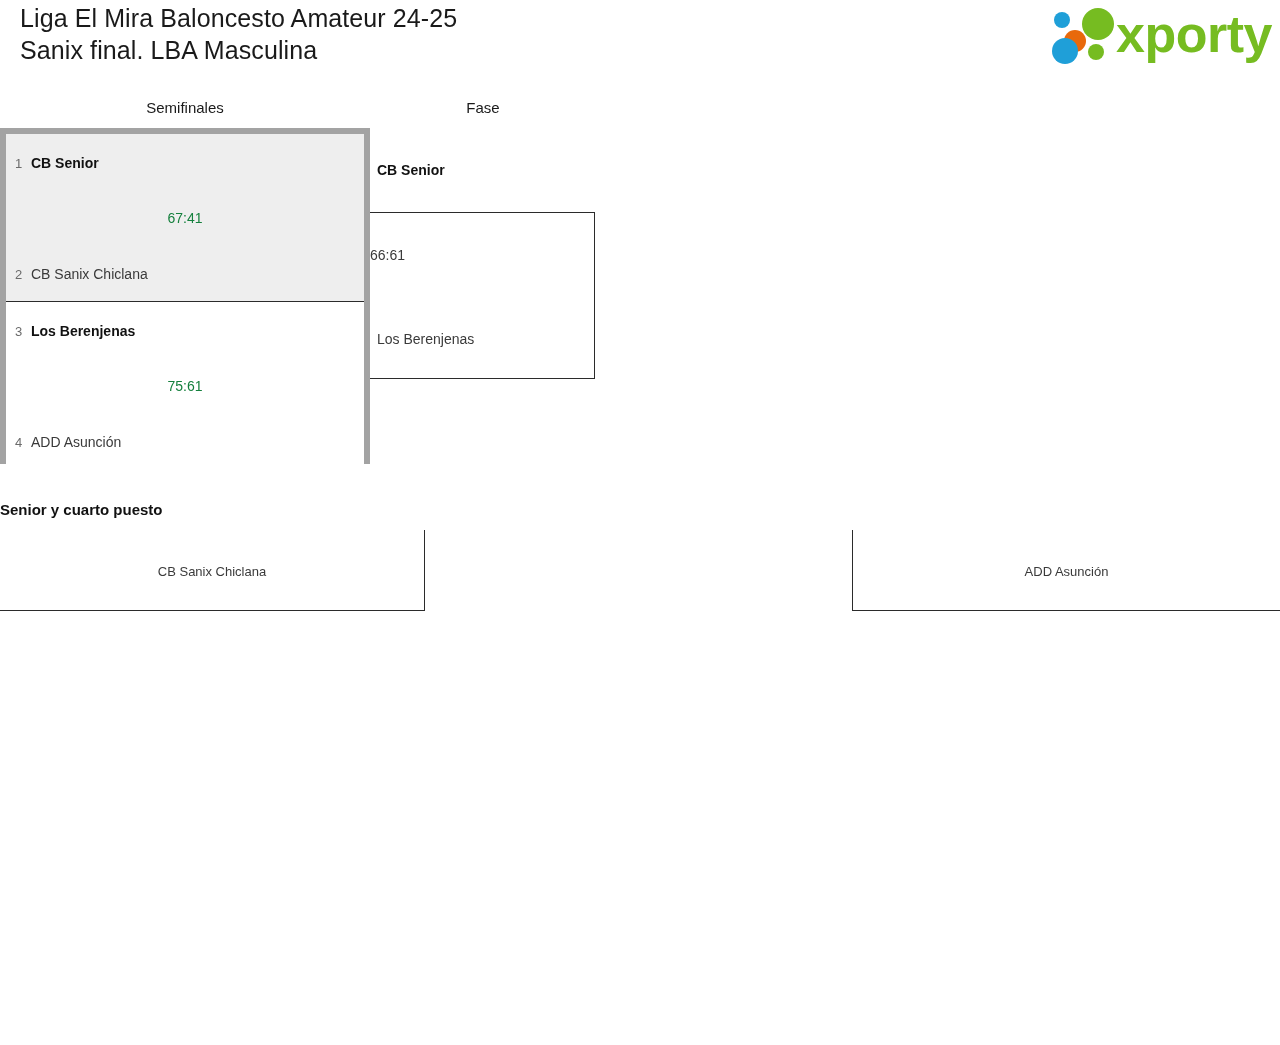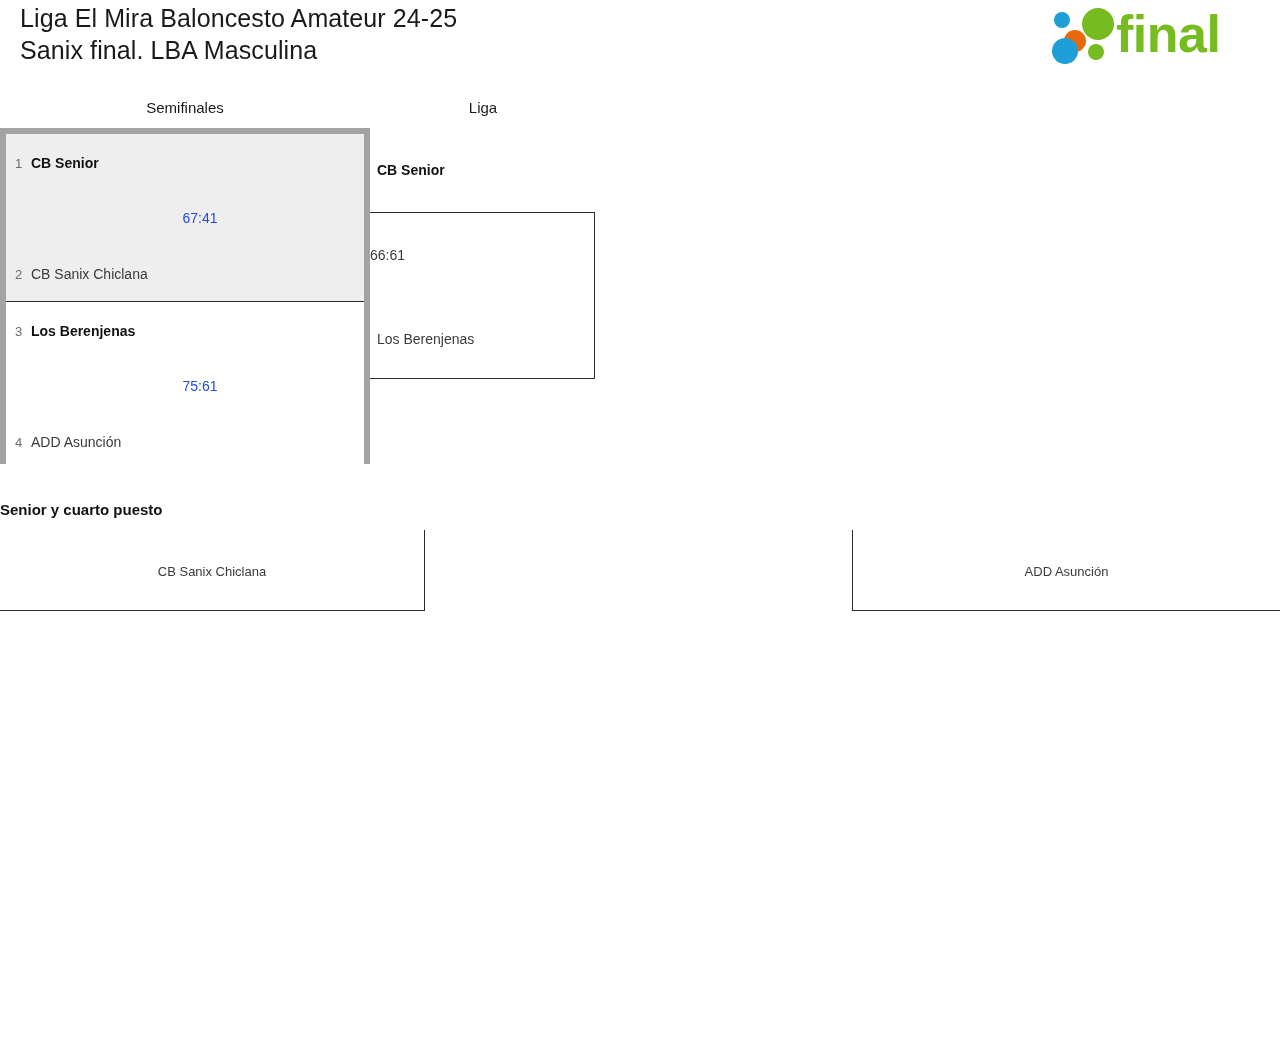--- a/index.html
+++ b/index.html
@@ -114,22 +114,21 @@
   .sf-name        { color: #3a3a3a; font-weight: 400; }
   .sf-name.winner { color: #111111; font-weight: 700; }
   .sf-score {
     position: absolute;
     left: 0;
     top: 75px;
     width: 100%;
     text-align: center;
     font-size: 14px;
     line-height: 18px;
-    color: #1d4ed8;
-    margin-left: 15px;
+    color: #15803d;
   }
 
   
   #final-match-box {
     position: absolute;
     left: 370px;
     top: 212px;
     width: 225px;
     height: 167px;
     border: 1px solid #2b2b2b;
@@ -226,25 +225,25 @@
   <span class="title-line">Liga El Mira Baloncesto Amateur 24-25</span>
   <span class="title-line">Sanix final. LBA Masculina</span>
 </div>
 
 <div id="brand-logo">
   <span class="dot dot-a"></span>
   <span class="dot dot-b"></span>
   <span class="dot dot-c"></span>
   <span class="dot dot-d"></span>
   <span class="dot dot-e"></span>
-  <span class="wordmark">final</span>
+  <span class="wordmark">xporty</span>
 </div>
 
 <div class="round-header" id="round-header-semifinals">Semifinales</div>
-<div class="round-header" id="round-header-final">Liga</div>
+<div class="round-header" id="round-header-final">Fase</div>
 
 <div id="semifinal-column">
 
   <div class="sf-match" id="semifinal-match-1">
     <div class="sf-team top">
       <span class="sf-seed">1</span><span class="sf-name winner">CB Senior</span>
     </div>
     <div class="sf-score">67:41</div>
     <div class="sf-team bottom">
       <span class="sf-seed">2</span><span class="sf-name">CB Sanix Chiclana</span>

